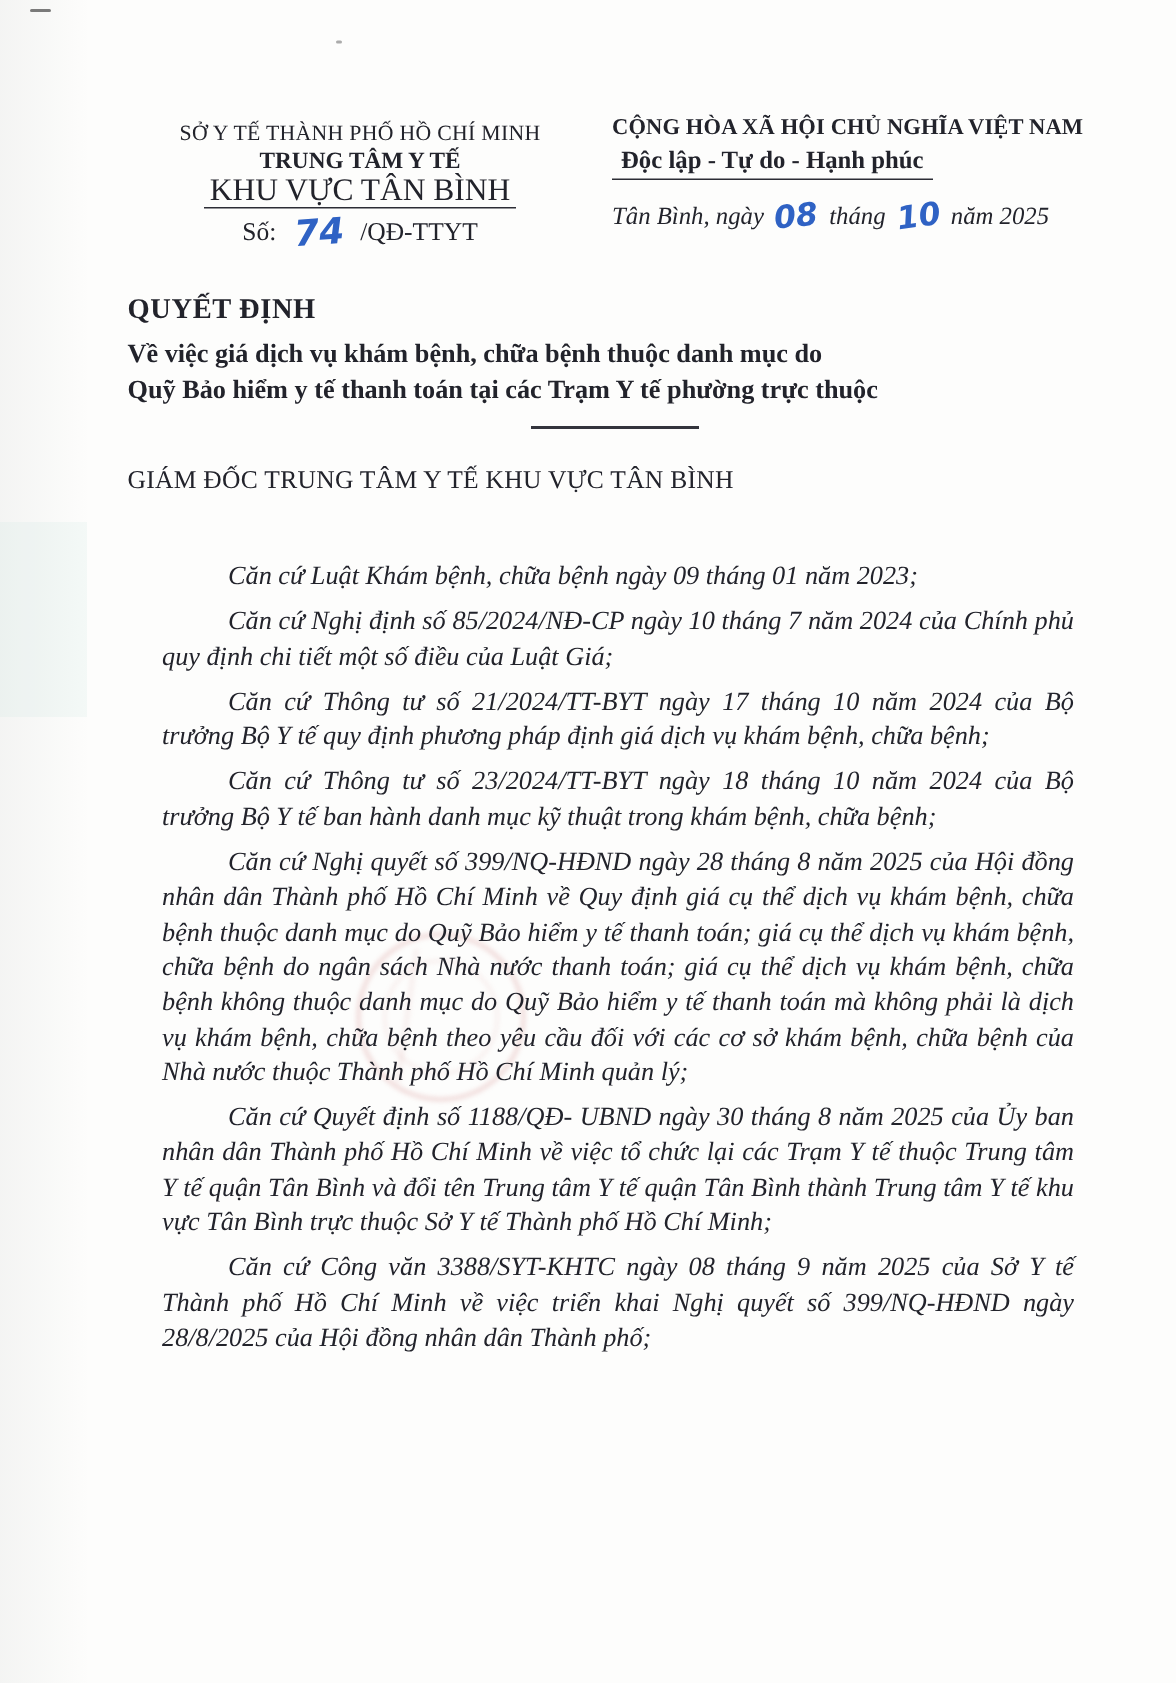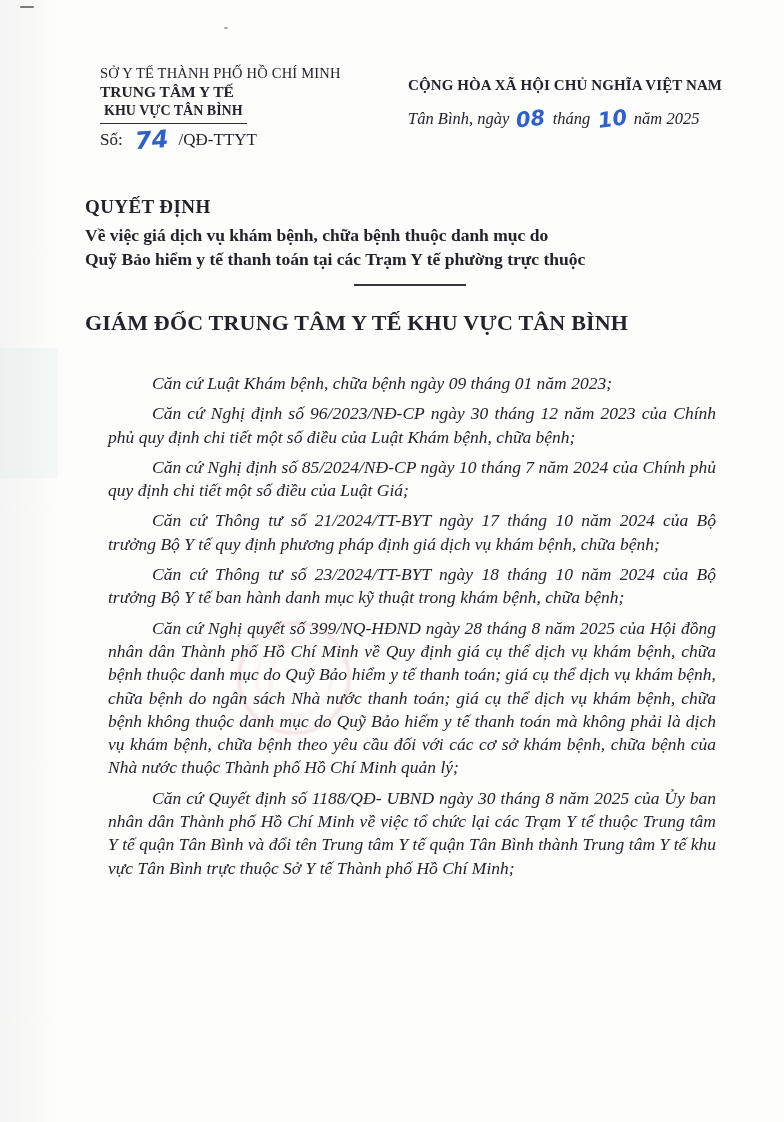--- a/index.html
+++ b/index.html
@@ -37,26 +37,26 @@
   .stamp-bleed::after{
     content:"";position:absolute;left:16px;top:16px;right:16px;bottom:16px;
     border:1.5px solid rgba(197,95,95,0.22);border-radius:50%;
   }
   .stamp-bleed::before{
     content:"";position:absolute;left:30px;top:8px;width:3px;height:90px;
     background:rgba(197,95,95,0.10);transform:rotate(8deg);
   }
   
   .header-left{
-    position:absolute;left:100px;top:64px;width:280px;
-    line-height:18px;z-index:2;
+    position:absolute;left:100px;top:80px;width:280px;
+    text-align:center;line-height:18px;z-index:2;
   }
   .hl-1{font-size:14.5px;font-weight:normal;letter-spacing:.2px;}
   .hl-2{font-size:15.5px;font-weight:bold;margin-top:1px;}
-  .hl-3{font-size:14px;font-weight:bold;display:inline-block;
+  .hl-3{font-size:21px;font-weight:normal;display:inline-block;
         border-bottom:1.6px solid #2c2d35;padding:0 4px 3px;}
   .hl-num{margin-top:7px;font-size:17px;}
   .hand{
     color:#2f62c4;
     font-family:"DejaVu Sans", sans-serif;
     font-style:italic;font-weight:bold;
     display:inline-block;
   }
   .hand-num{font-size:24px;transform:rotate(-4deg);margin:0 6px 0 8px;vertical-align:-3px;}
   .header-right{
@@ -70,21 +70,21 @@
   .hand-day{font-size:21px;transform:rotate(-6deg);margin:0 3px;vertical-align:-2px;}
   .hand-month{font-size:21px;transform:rotate(-8deg);margin:0 3px;vertical-align:-2px;}
   
   .title-block{
     position:absolute;left:85px;top:196px;width:650px;
     z-index:2;
   }
   .t-head{font-size:19px;font-weight:bold;letter-spacing:.4px;}
   .t-sub{font-size:17.5px;font-weight:bold;line-height:23.5px;margin-top:6px;}
   .t-rule{width:112px;border-top:2px solid #33343c;margin:13px auto 0;}
-  .t-auth{font-size:22px;font-weight:bold;margin-top:24px;letter-spacing:.2px;}
+  .t-auth{font-size:17px;font-weight:normal;margin-top:24px;letter-spacing:.2px;}
   
   .doc-body{
     position:absolute;left:108px;top:360px;width:608px;z-index:1;margin-top:12px;
   }
   .doc-body p{
     margin:0 0 7px 0;
     font-size:17.5px;
     font-style:italic;
     line-height:23.3px;
     text-indent:44px;
@@ -108,20 +108,21 @@
     <div><span class="hl-3">KHU VỰC TÂN BÌNH</span></div>
     <div class="hl-num">
       <span>Số:</span>
       <span class="hand hand-num">74</span>
       <span>/QĐ-TTYT</span>
     </div>
   </div>
 
   <div class="header-right">
     <div class="hr-1">CỘNG HÒA XÃ HỘI CHỦ NGHĨA VIỆT NAM</div>
+    <div><span class="hr-2">Độc lập - Tự do - Hạnh phúc</span></div>
     <div class="hr-date">
       <span>Tân Bình, ngày</span>
       <span class="hand hand-day">08</span>
       <span>tháng</span>
       <span class="hand hand-month">10</span>
       <span>năm 2025</span>
     </div>
   </div>
 
   <div class="title-block">
@@ -129,21 +130,21 @@
     <div class="t-sub">
       <div>Về việc giá dịch vụ khám bệnh, chữa bệnh thuộc danh mục do</div>
       <div>Quỹ Bảo hiểm y tế thanh toán tại các Trạm Y tế phường trực thuộc</div>
     </div>
     <div class="t-rule"></div>
     <div class="t-auth">GIÁM ĐỐC TRUNG TÂM Y TẾ KHU VỰC TÂN BÌNH</div>
   </div>
 
   <div class="doc-body">
     <p>Căn cứ Luật Khám bệnh, chữa bệnh ngày 09 tháng 01 năm 2023;</p>
-    <p>Căn cứ Nghị định số 96/2023/NĐ-CP ngày 30 tháng 12 năm 2023 của Chính phủ quy định chi tiết một số điều của Luật Khám bệnh, chữa bệnh;</p>
     <p>Căn cứ Nghị định số 85/2024/NĐ-CP ngày 10 tháng 7 năm 2024 của Chính phủ quy định chi tiết một số điều của Luật Giá;</p>
     <p>Căn cứ Thông tư số 21/2024/TT-BYT ngày 17 tháng 10 năm 2024 của Bộ trưởng Bộ Y tế quy định phương pháp định giá dịch vụ khám bệnh, chữa bệnh;</p>
     <p>Căn cứ Thông tư số 23/2024/TT-BYT ngày 18 tháng 10 năm 2024 của Bộ trưởng Bộ Y tế ban hành danh mục kỹ thuật trong khám bệnh, chữa bệnh;</p>
     <p>Căn cứ Nghị quyết số 399/NQ-HĐND ngày 28 tháng 8 năm 2025 của Hội đồng nhân dân Thành phố Hồ Chí Minh về Quy định giá cụ thể dịch vụ khám bệnh, chữa bệnh thuộc danh mục do Quỹ Bảo hiểm y tế thanh toán; giá cụ thể dịch vụ khám bệnh, chữa bệnh do ngân sách Nhà nước thanh toán; giá cụ thể dịch vụ khám bệnh, chữa bệnh không thuộc danh mục do Quỹ Bảo hiểm y tế thanh toán mà không phải là dịch vụ khám bệnh, chữa bệnh theo yêu cầu đối với các cơ sở khám bệnh, chữa bệnh của Nhà nước thuộc Thành phố Hồ Chí Minh quản lý;</p>
     <p>Căn cứ Quyết định số 1188/QĐ- UBND ngày 30 tháng 8 năm 2025 của Ủy ban nhân dân Thành phố Hồ Chí Minh về việc tổ chức lại các Trạm Y tế thuộc Trung tâm Y tế quận Tân Bình và đổi tên Trung tâm Y tế quận Tân Bình thành Trung tâm Y tế khu vực Tân Bình trực thuộc Sở Y tế Thành phố Hồ Chí Minh;</p>
+    <p>Căn cứ Công văn 3388/SYT-KHTC ngày 08 tháng 9 năm 2025 của Sở Y tế Thành phố Hồ Chí Minh về việc triển khai Nghị quyết số 399/NQ-HĐND ngày 28/8/2025 của Hội đồng nhân dân Thành phố;</p>
   </div>
 
 </div>
 
 </body></html>

